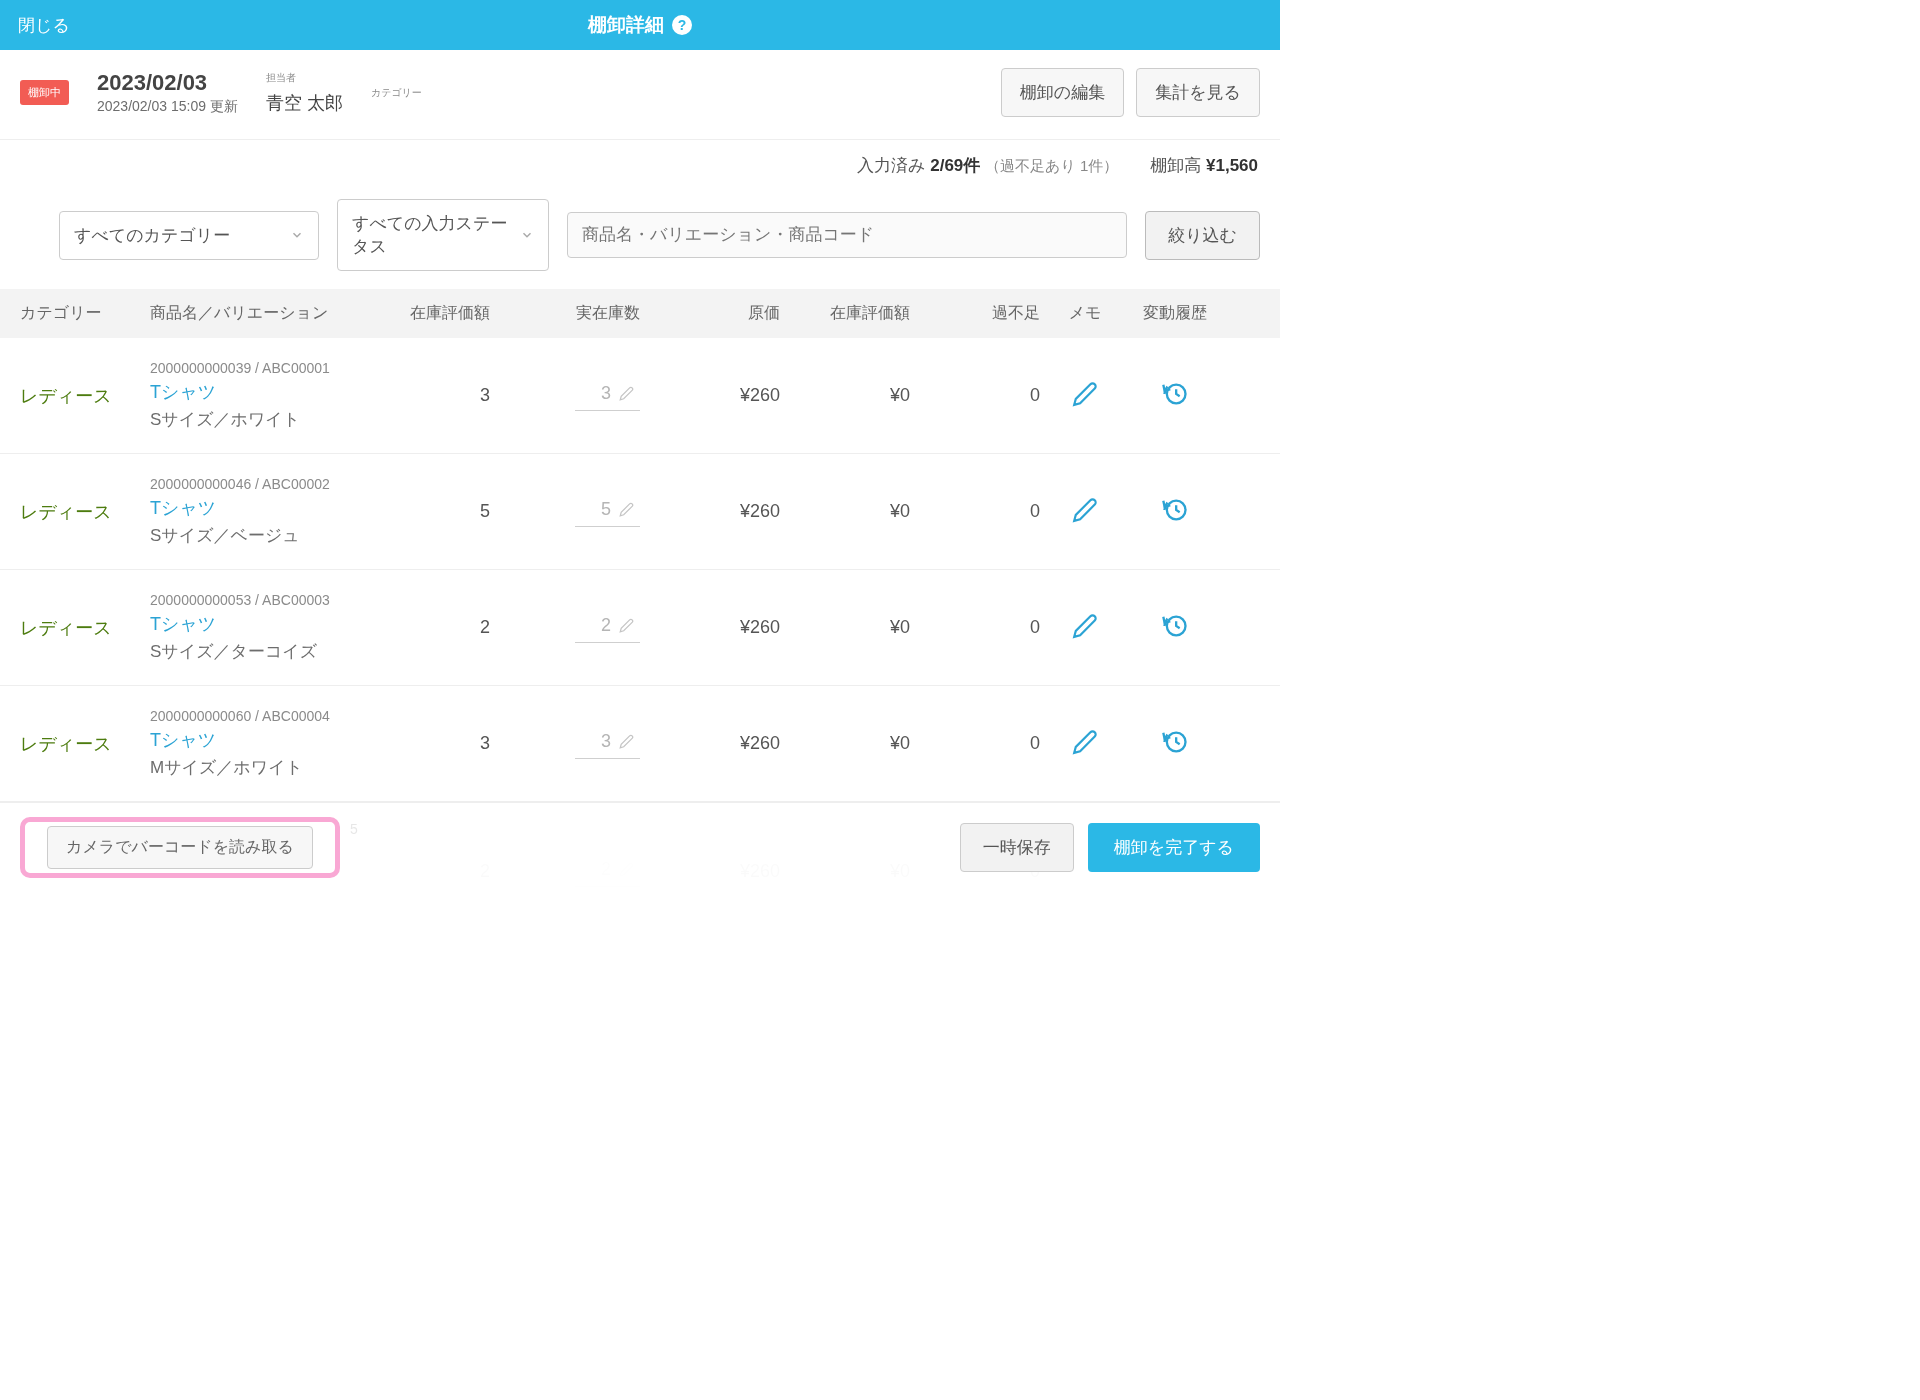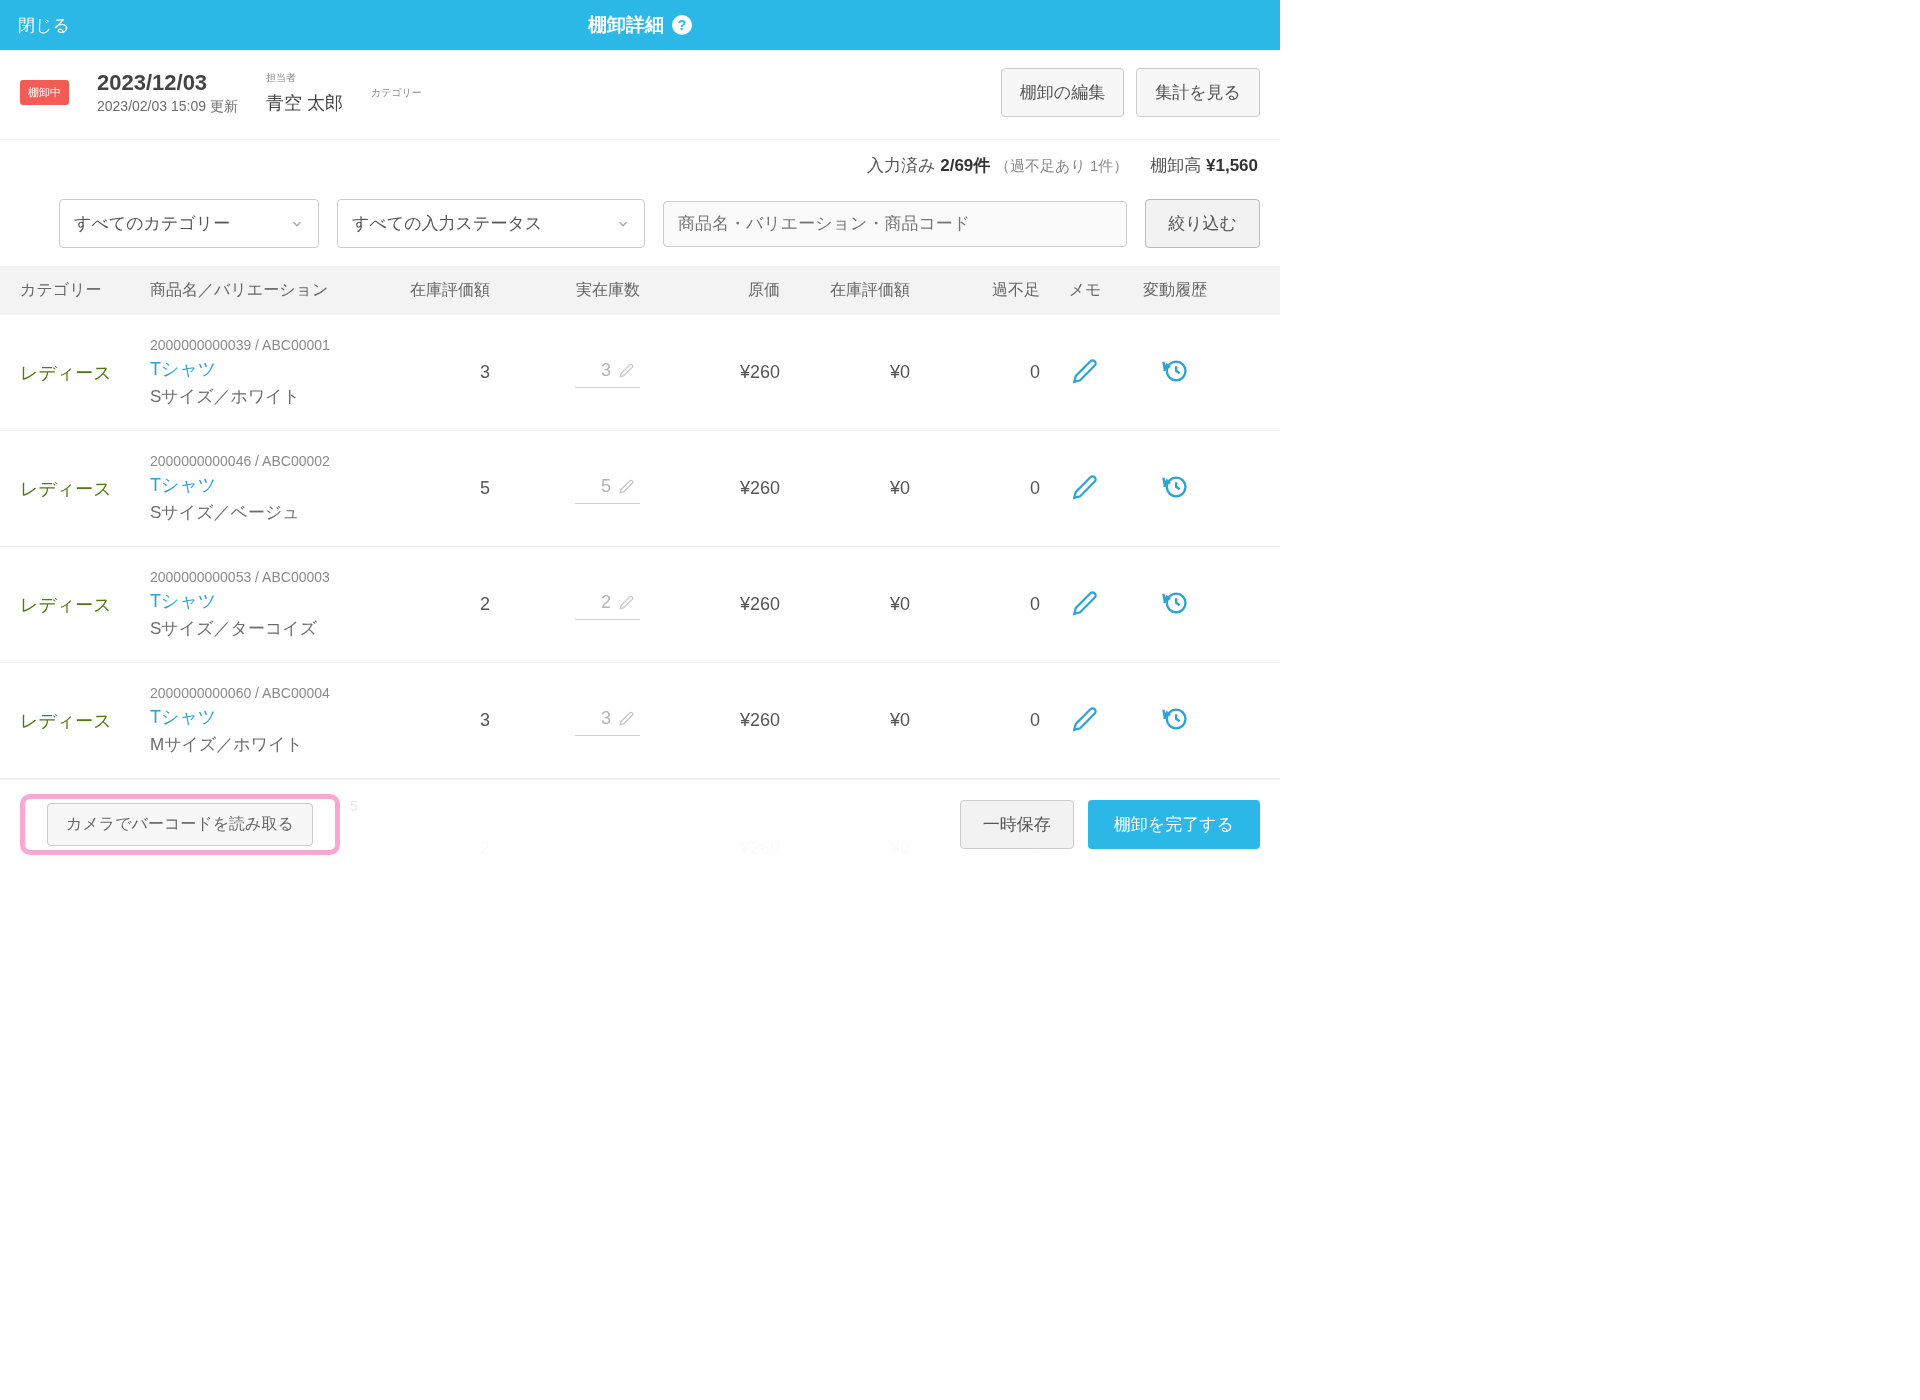--- a/index.html
+++ b/index.html
@@ -21,29 +21,29 @@
 .info-label { font-size: 10px; color: #8b8b8b; }
 .info-val { font-size: 18px; color: #444; }
 .info-cat { display: flex; flex-direction: column; gap: 6px; flex: 1; min-width: 0; }
 .info-cat-row { display: flex; align-items: baseline; gap: 8px; font-size: 18px; }
 .cat-text { color: #555; white-space: nowrap; overflow: hidden; text-overflow: ellipsis; }
 .cat-count { color: #2BA3D4; flex-shrink: 0; }
 .btn-group { display: flex; gap: 12px; margin-left: auto; }
 .btn { border: 1px solid #ccc; background: #f7f7f7; border-radius: 4px; padding: 12px 18px; font-size: 17px; color: #555; cursor: pointer; }
 
 
-.stats-bar { display: flex; justify-content: flex-end; align-items: baseline; gap: 22px; padding: 14px 22px 16px; font-size: 17px; color: #555; }
+.stats-bar { display: flex; justify-content: flex-end; align-items: baseline; gap: 32px; padding: 14px 22px 16px; font-size: 17px; color: #555; }
 .stats-bar .muted { color: #888; font-size: 15px; }
 .stats-bar .strong { font-weight: 700; color: #333; }
 
 
 .filter-bar { display: flex; gap: 18px; padding: 6px 20px 18px; align-items: center; margin-left: 39px; }
 .select-box { border: 1px solid #ccc; border-radius: 4px; padding: 12px 14px; font-size: 17px; color: #555; display: flex; align-items: center; justify-content: space-between; background: #fff; cursor: pointer; }
 .sel-cat { width: 260px; }
-.sel-status { width: 308px; }
+.sel-status { width: 212px; }
 .chev { color: #aaa; }
 .search-box { flex: 1; border: 1px solid #ccc; border-radius: 4px; padding: 12px 14px; font-size: 17px; color: #aaa; background: #fafafa; }
 .search-box input { border: none; outline: none; width: 100%; font-size: 17px; background: transparent; }
 .filter-btn { border: 1px solid #bbb; background: #f2f2f2; border-radius: 4px; padding: 12px 22px; font-size: 17px; color: #555; cursor: pointer; }
 
 
 .table-head { display: flex; background: #f3f3f3; padding: 14px 20px; font-size: 16px; color: #666; font-weight: 500; }
 .table-row { display: flex; padding: 22px 20px; border-bottom: 1px solid #eee; align-items: center; }
 .col-cat { width: 130px; }
 .col-name { width: 230px; }
@@ -87,21 +87,21 @@
   <span class="close-btn">閉じる</span>
   <div class="header-title">
     <span>棚卸詳細</span>
     <span class="help-icon">?</span>
   </div>
 </div>
 
 <div class="info-bar">
   <span class="badge">棚卸中</span>
   <div class="info-date-block">
-    <span class="info-date">2023/12/03</span>
+    <span class="info-date">2023/02/03</span>
     <span class="info-updated">2023/02/03 15:09 更新</span>
   </div>
   <div class="info-col">
     <span class="info-label">担当者</span>
     <span class="info-val">青空 太郎</span>
   </div>
   <div class="info-cat">
     <span class="info-label">カテゴリー</span>
   </div>
   <div class="btn-group">

